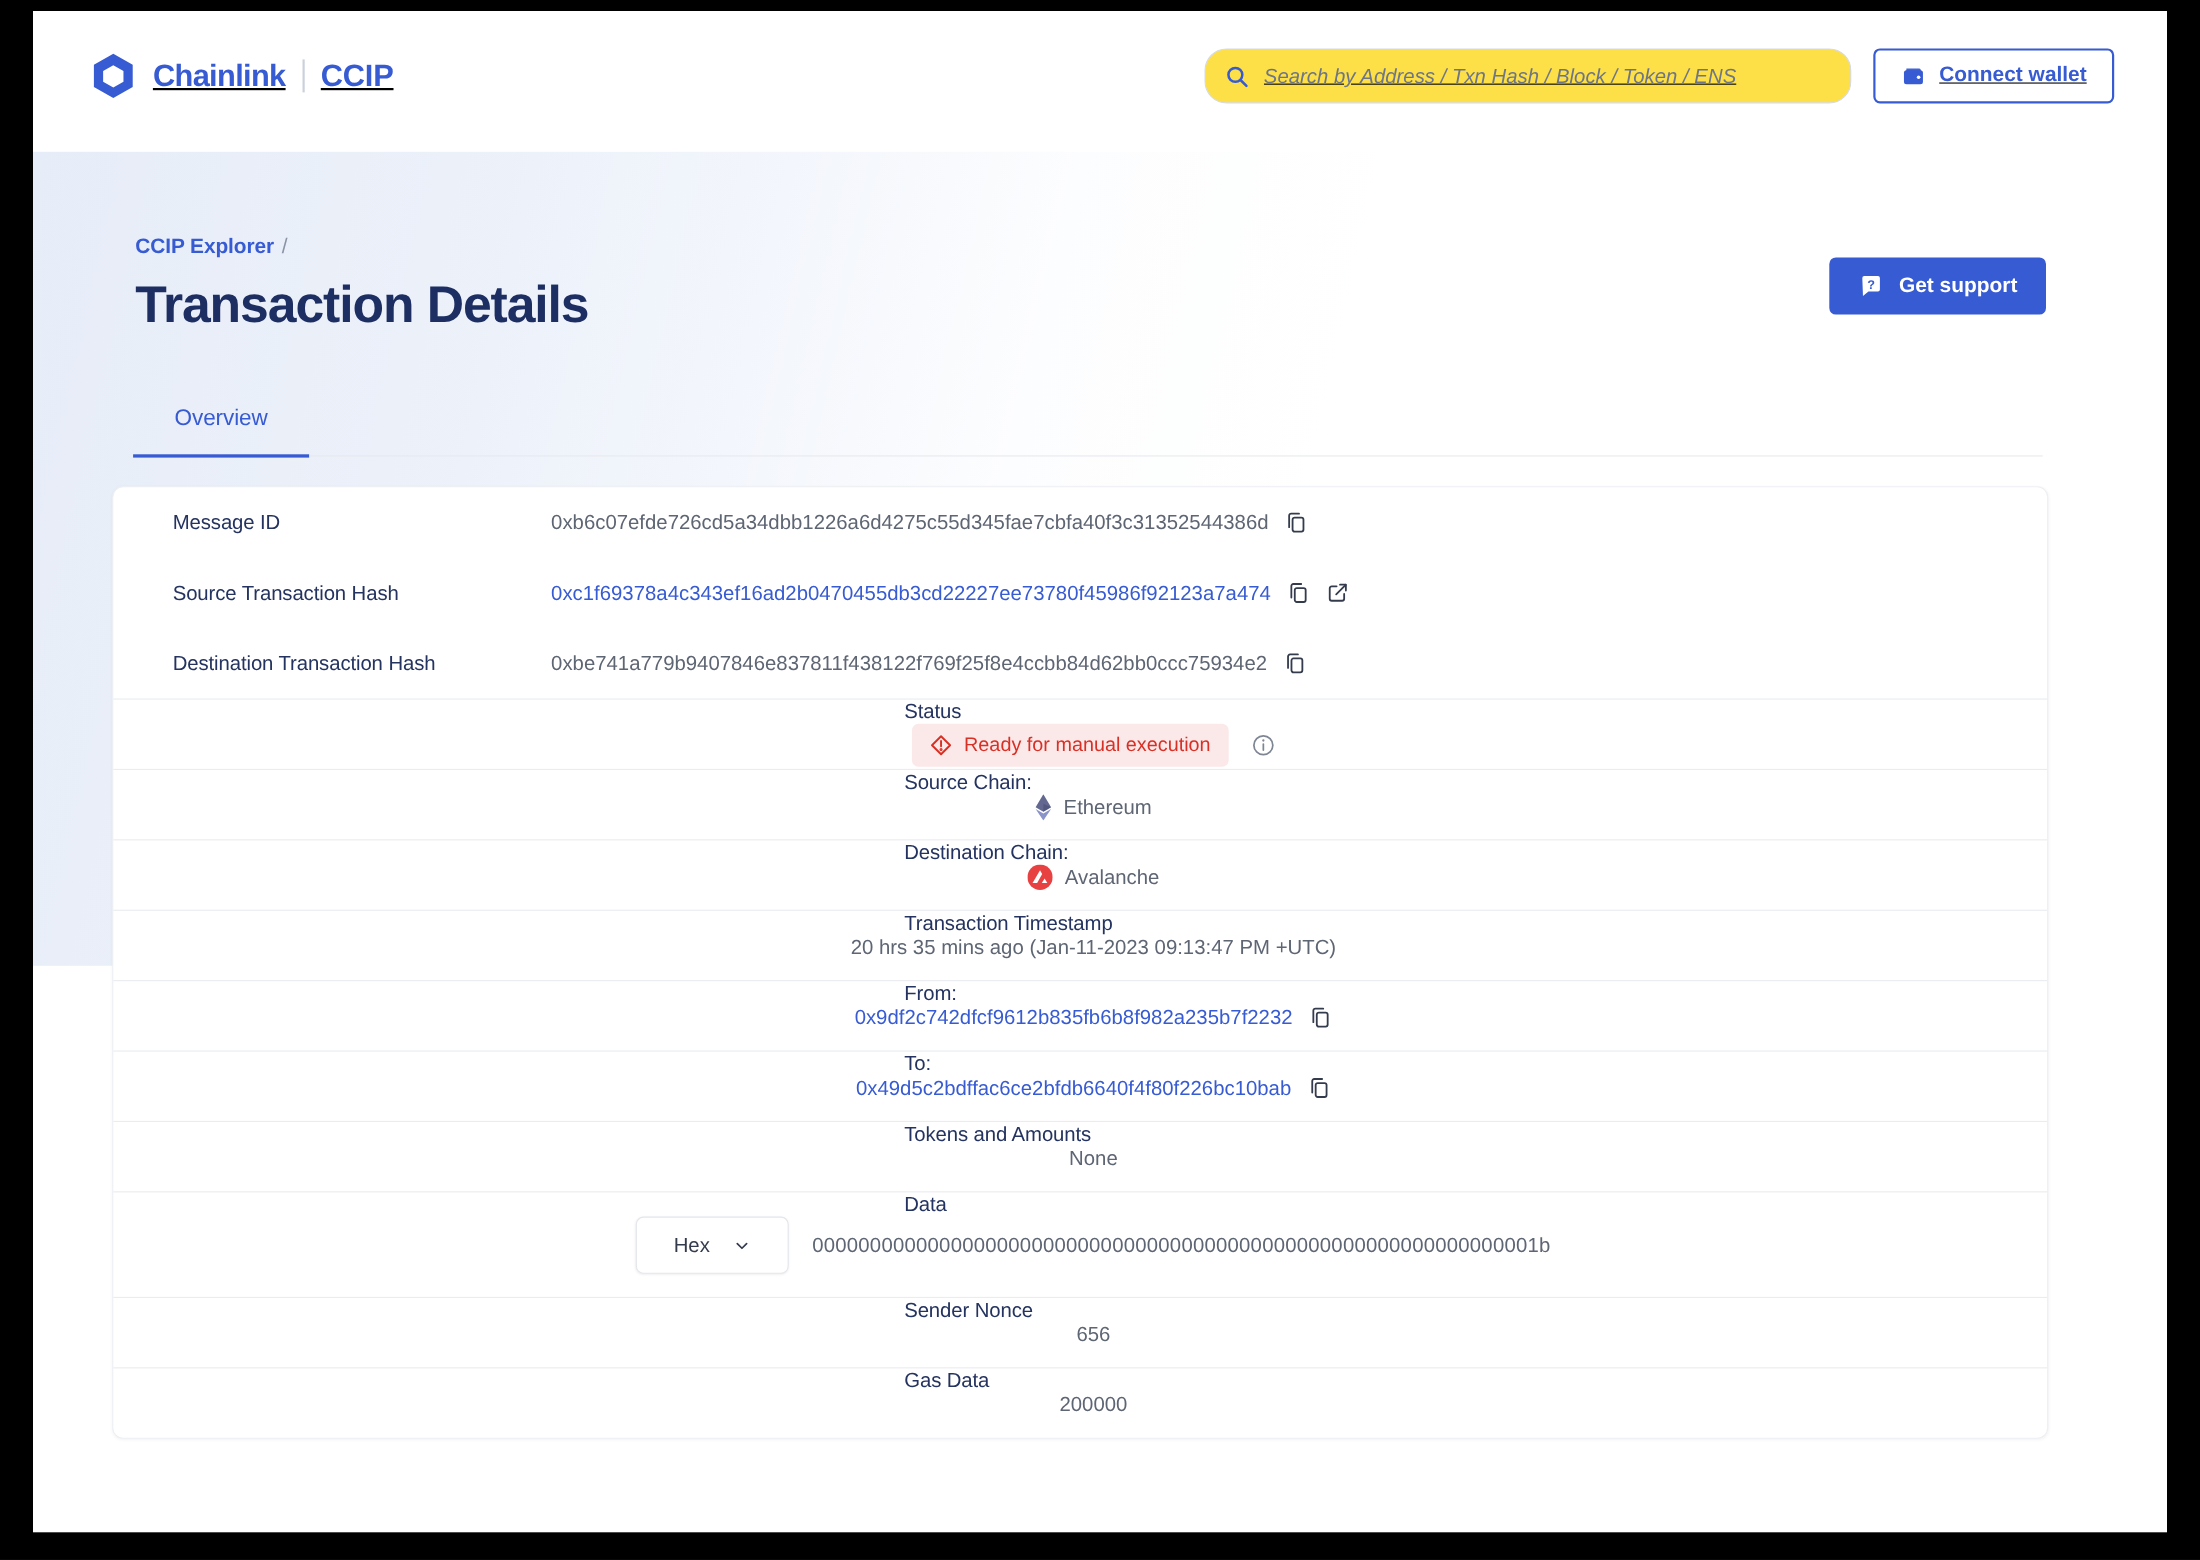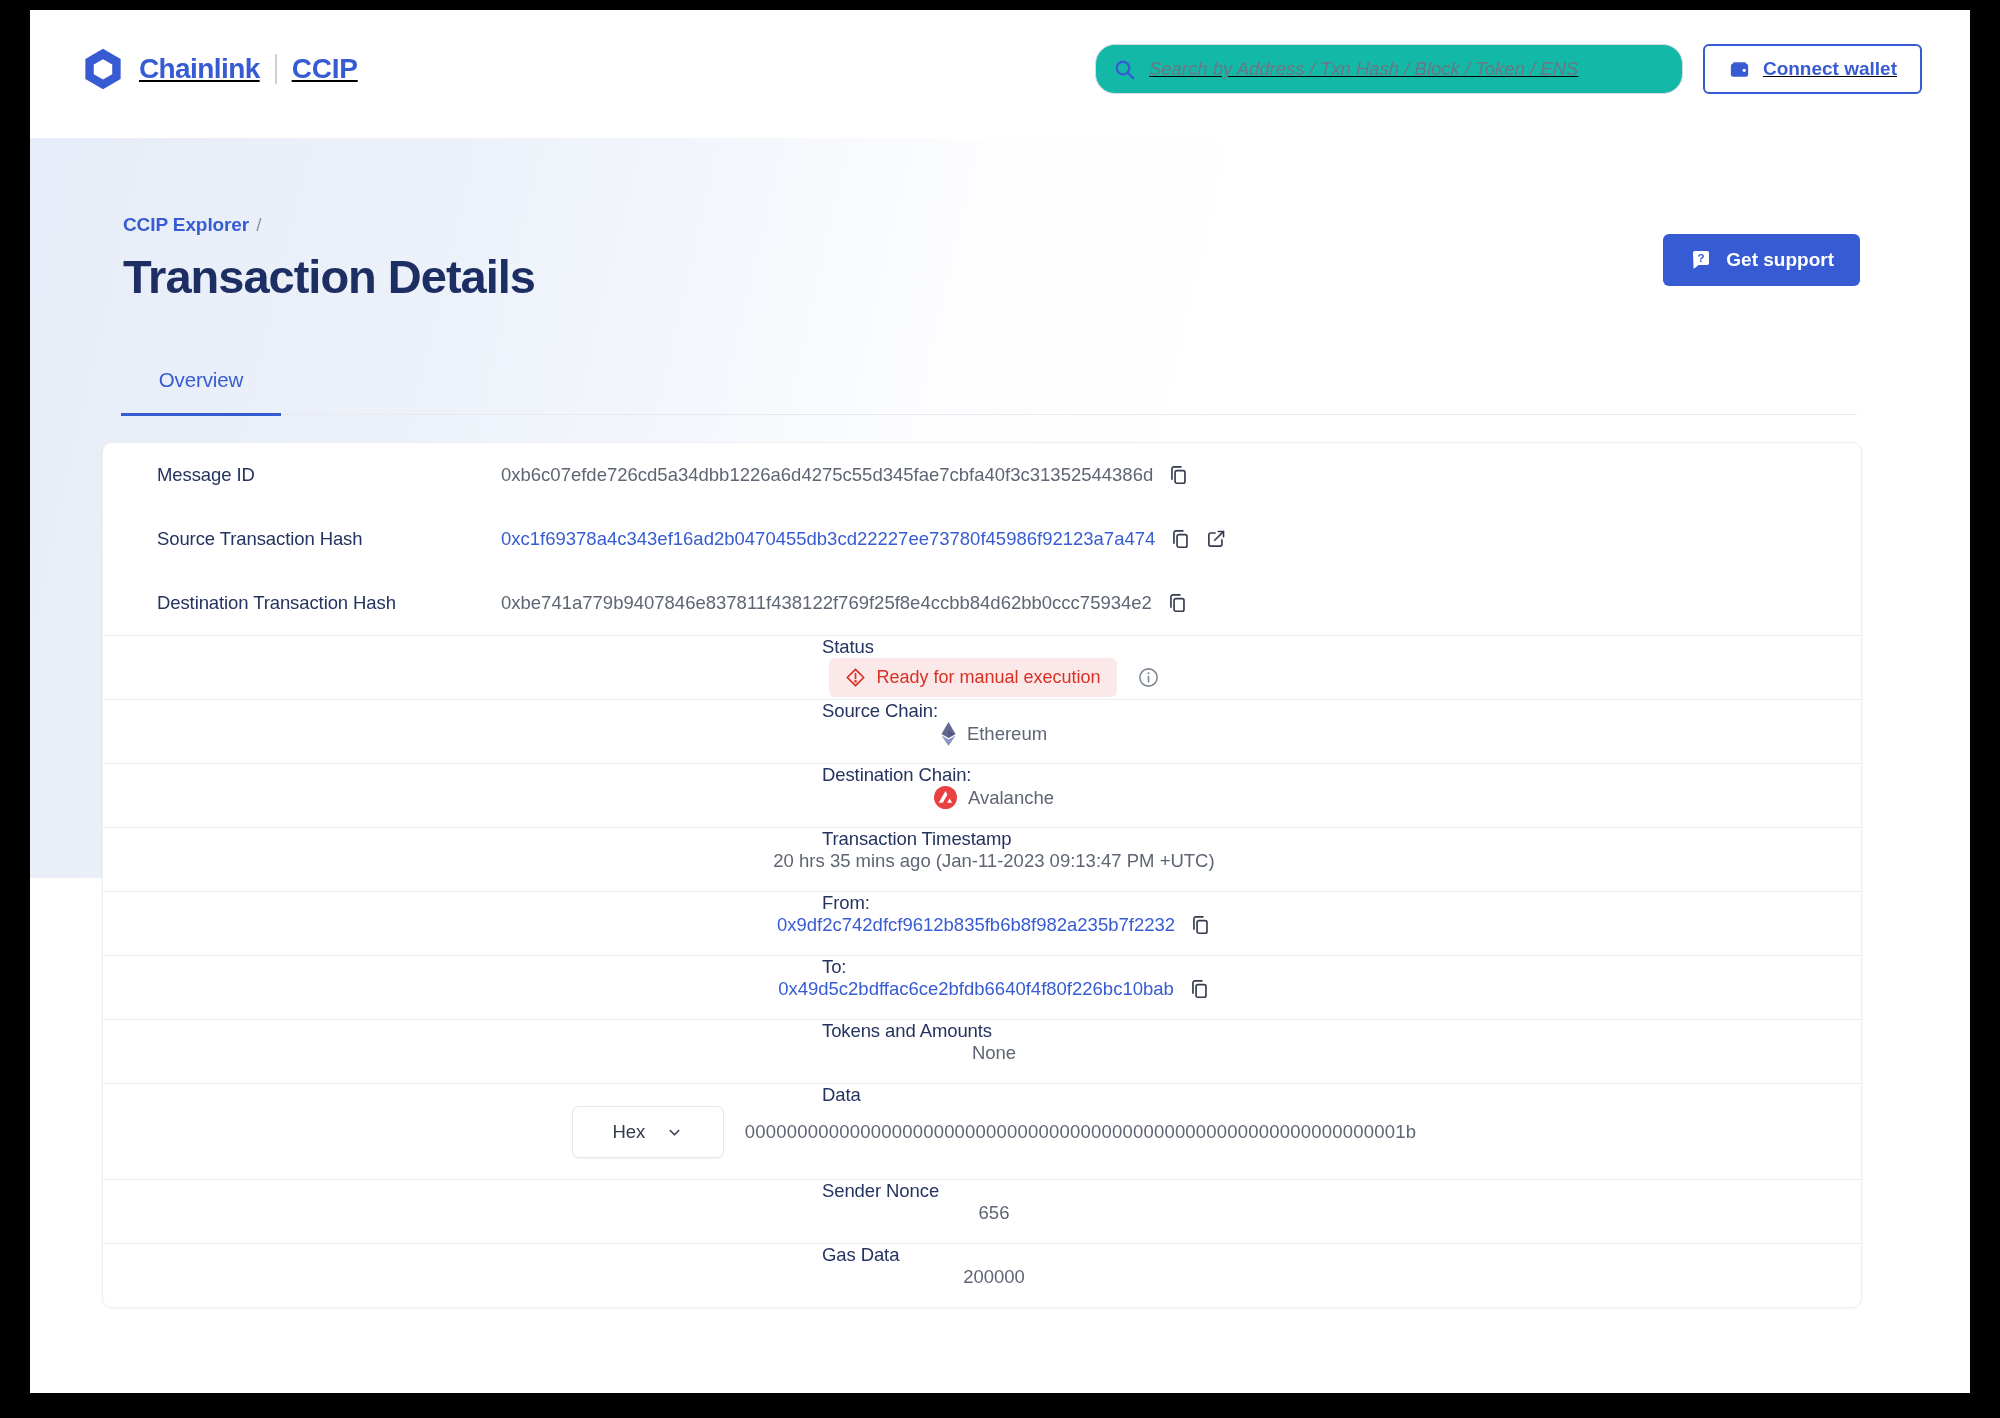--- a/index.html
+++ b/index.html
@@ -7,21 +7,21 @@
   .page { position:absolute; top:10px; left:30px; width:1940px; height:1383px; background:#fff; overflow:hidden; }
 
   
   .topbar { position:relative; z-index:3; height:118px; display:flex; align-items:center; justify-content:space-between; padding:0 48px 0 52px; background:#fff;text-decoration:underline; }
   .brand { display:flex; align-items:center; gap:15px; }
   .brand-logo { width:42px; height:42px; display:block; }
   .brand-name { font-size:28px; font-weight:700; color:#375BD2; letter-spacing:-0.6px; }
   .brand-sep { width:2px; height:30px; background:#CBD1DC; }
   .brand-product { font-size:28px; font-weight:700; color:#375BD2; letter-spacing:-0.2px; }
   .top-right { display:flex; align-items:center; gap:20px; }
-  .searchbox { width:588px; height:50px; background:#14b8a6; border:1px solid #D6DAE2; border-radius:20px; display:flex; align-items:center; gap:13px; padding:0 17px; }
+  .searchbox { width:588px; height:50px; background:#fde047; border:1px solid #D6DAE2; border-radius:20px; display:flex; align-items:center; gap:13px; padding:0 17px; }
   .searchbox input { border:none; outline:none; flex:1; font-size:18.5px; color:#3A4254; font-family:"Liberation Sans", sans-serif; background:transparent; }
   .searchbox input::placeholder { font-style:italic; color:#6E7585; }
   .connect-btn { height:50px; display:flex; align-items:center; gap:12px; padding:0 23px; background:#fff; border:2px solid #375BD2; border-radius:6px; color:#375BD2; font-size:19px; font-weight:700; cursor:pointer; }
 
   
   .hero-bg { position:absolute; z-index:0; top:128px; left:0; width:1560px; height:740px;
     background:linear-gradient(103deg, #E7EDF8 0%, #EBF0F9 22%, #F3F6FC 40%, rgba(251,252,254,0.65) 55%, rgba(255,255,255,0) 72%); }
   .hero { position:relative; z-index:2; padding:86px 0 0 93px; }
   .breadcrumb { font-size:19px; font-weight:700; color:#375BD2; letter-spacing:-0.1px; }
   .breadcrumb .sep { color:#8B94A7; font-weight:400; margin-left:7px; }
@@ -37,21 +37,21 @@
   .row { display:flex; align-items:center; min-height:64px; padding-left:54px; padding-right:30px; }
   .row.divided { border-top:1px solid #EAECF0;flex-direction:column; }
   .row.tall { min-height:96px; }
   .row-label { width:344px; flex-shrink:0; font-size:18.5px; color:#24335F; letter-spacing:-0.1px; }
   .row-value { display:flex; align-items:center; gap:14px; font-size:18.5px; color:#5E6573; }
   .hash-link { color:#375BD2; text-decoration:none; cursor:pointer; }
   .icon-btn { display:inline-flex; align-items:center; justify-content:center; background:none; border:none; padding:0; cursor:pointer; line-height:0; }
   .status-badge { display:inline-flex; align-items:center; gap:10px; background:#FBE9E9; color:#D93025; border-radius:6px; padding:9px 16px; font-size:18px; }
   .muted { color:#A6ACB8; }
   .chain-value { display:inline-flex; align-items:center; gap:11px; color:#5E6573; }
-  .hex-select { display:inline-flex; align-items:center; justify-content:center; gap:21px; width:152px; height:52px; border:1px solid #E3E6EB; border-radius:7px; background:#fff; box-shadow:0 1px 2px rgba(16,24,40,0.06); font-size:18.5px; color:#333B4D; cursor:pointer; margin-right:7px; font-family:"Liberation Sans", sans-serif; }
+  .hex-select { display:inline-flex; align-items:center; justify-content:center; gap:21px; width:139px; height:52px; border:1px solid #E3E6EB; border-radius:7px; background:#fff; box-shadow:0 1px 2px rgba(16,24,40,0.06); font-size:18.5px; color:#333B4D; cursor:pointer; margin-right:7px; font-family:"Liberation Sans", sans-serif; }
   .hex-string { color:#5E6573; letter-spacing:0.2px; }
 </style>
 </head>
 <body>
 
 <div class="page">
 
   <div class="topbar">
     <div class="brand">
       <span class="brand-logo">

